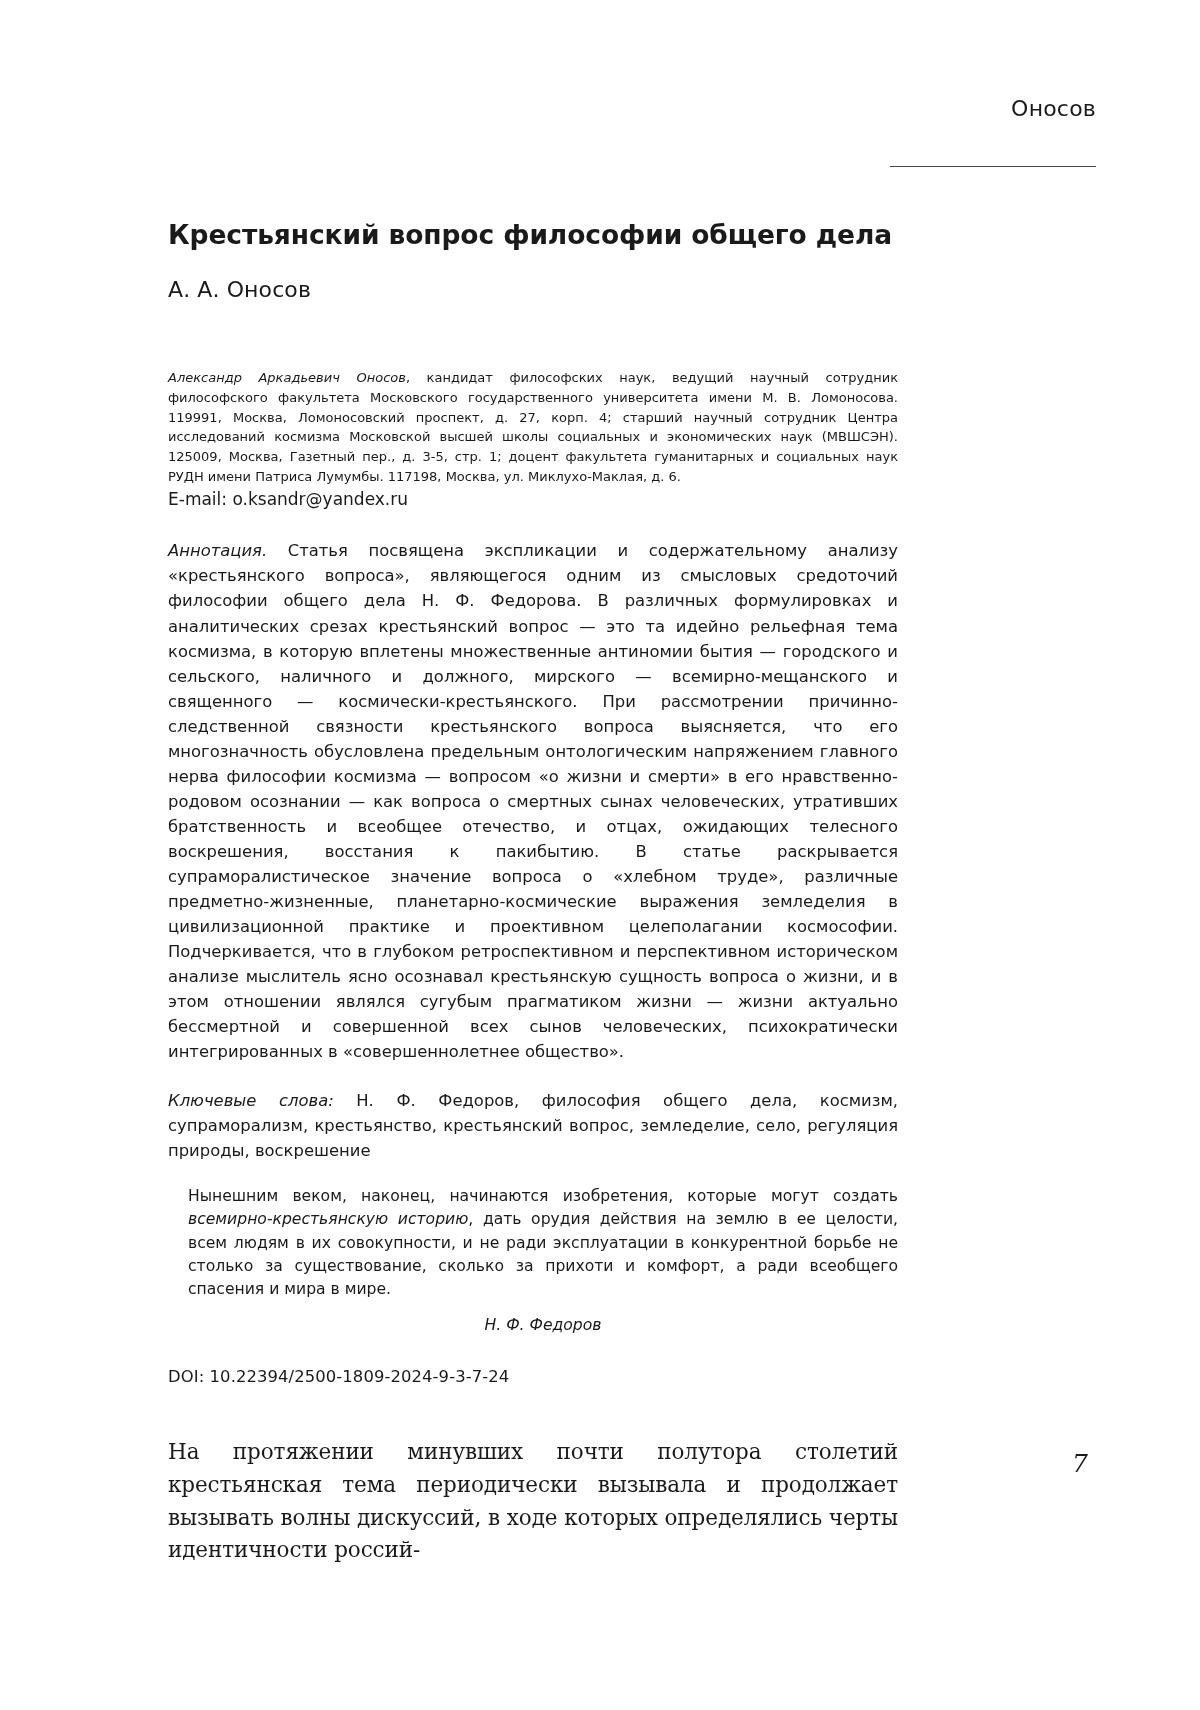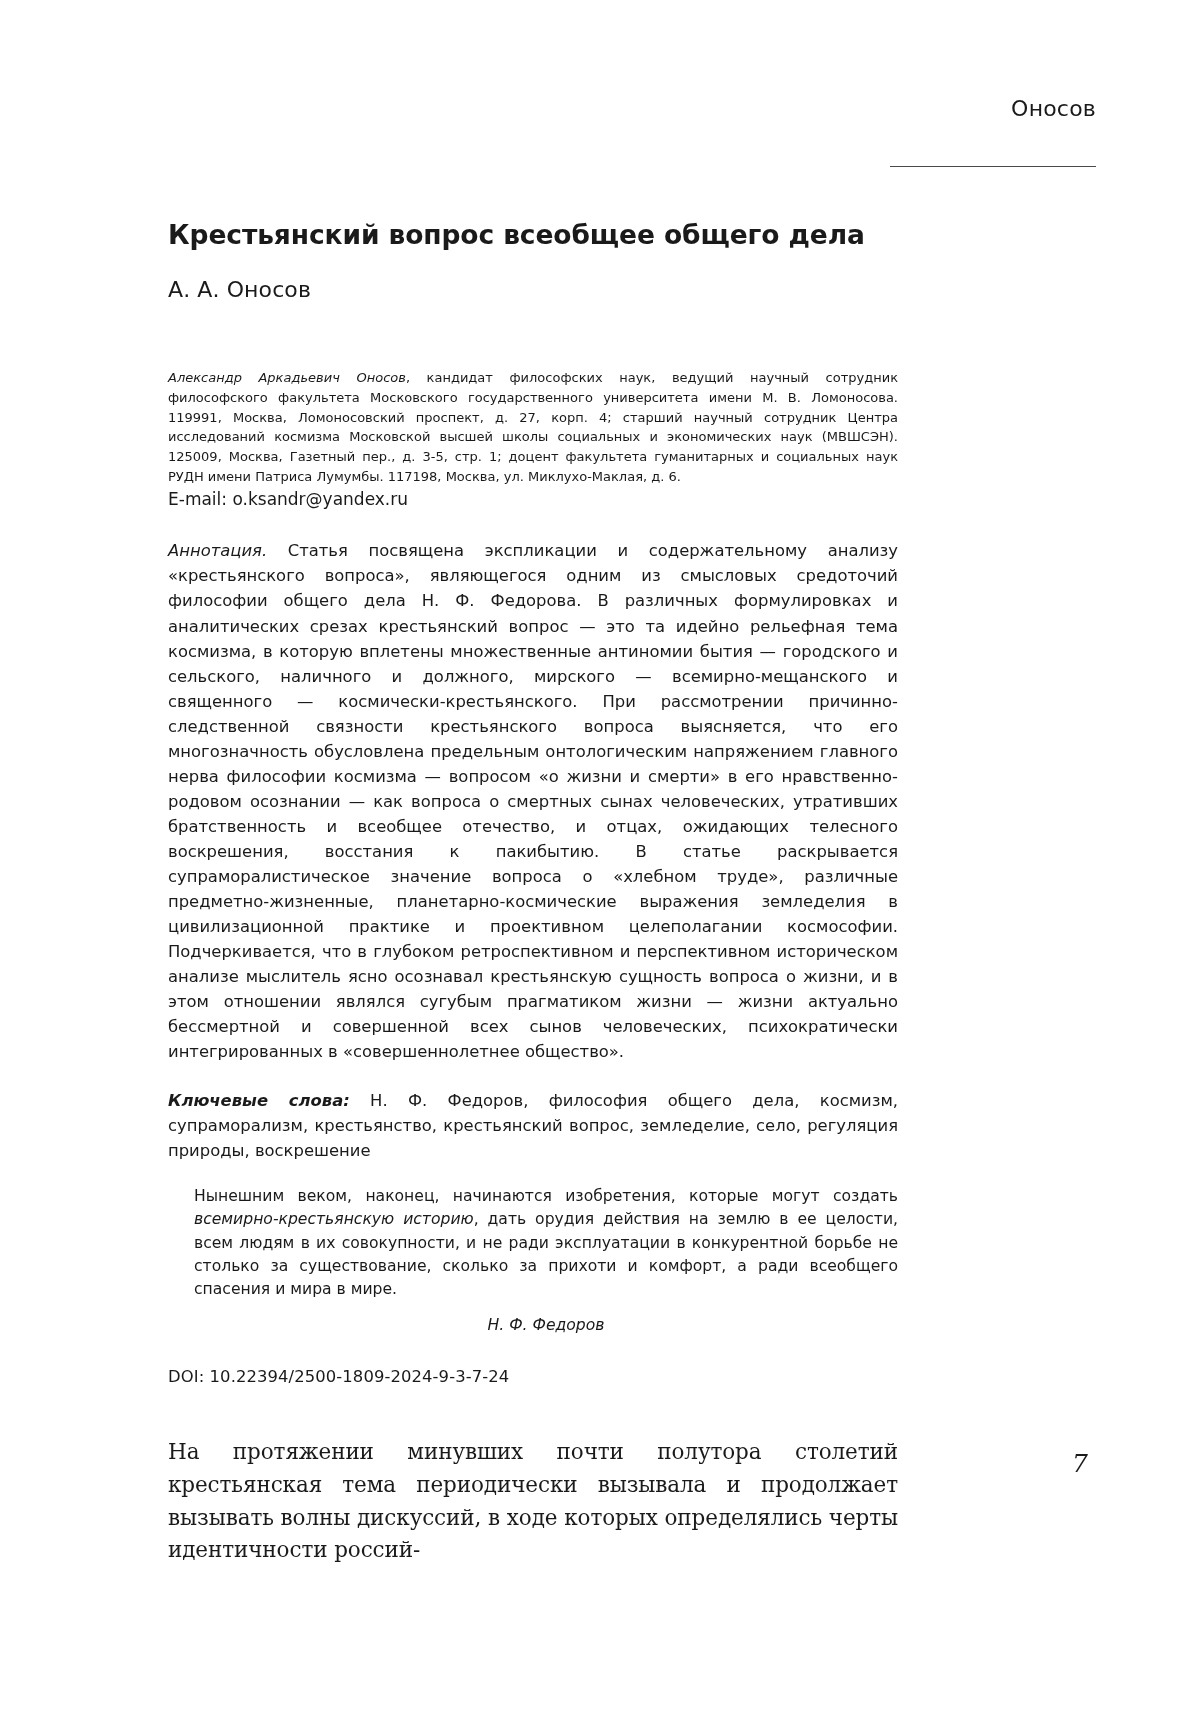--- a/index.html
+++ b/index.html
@@ -95,26 +95,25 @@
 
   
   .keywords {
     padding-top: 24px;
     font-size: 16.4px;
     line-height: 1.525;
     text-align: justify;
   }
   .keywords .lead {
     font-style: italic;
-    font-weight: bold;
   }
 
   
   .epigraph {
-    margin-left: 26px;
+    margin-left: 20px;
     padding-top: 22px;
     font-size: 15.6px;
     line-height: 1.5;
     text-align: justify;
   }
   .epigraph i {
     font-style: italic;
   }
   .epigraph-attrib {
     padding-top: 12px;
@@ -156,21 +155,21 @@
 
 <div class="page">
 
   <div class="running-head">
     <span class="rh-text">Оносов</span>
   </div>
   <div class="rh-rule"></div>
 
   <div class="content">
 
-    <h1 class="article-title">Крестьянский вопрос всеобщее общего дела</h1>
+    <h1 class="article-title">Крестьянский вопрос философии общего дела</h1>
 
     <p class="article-author">А. А. Оносов</p>
 
     <div class="affiliation">
       <span class="name">Александр Аркадьевич Оносов</span><span>, кандидат философских наук, ведущий научный сотрудник философского факультета Московского государственного университета имени М. В. Ломоносова. 119991, Москва, Ломоносовский проспект, д. 27, корп. 4; старший научный сотрудник Центра исследований космизма Московской высшей школы социальных и экономических наук (МВШСЭН). 125009, Москва, Газетный пер., д. 3-5, стр. 1; доцент факультета гуманитарных и социальных наук РУДН имени Патриса Лумумбы. 117198, Москва, ул. Миклухо-Маклая, д. 6.</span>
     </div>
     <div class="email-line">E-mail: o.ksandr@yandex.ru</div>
 
     <div class="abstract">
       <span class="lead">Аннотация.</span><span> Статья посвящена экспликации и содержательному анализу «крестьянского вопроса», являющегося одним из смысловых средоточий философии общего дела Н. Ф. Федорова. В различных формулировках и аналитических срезах крестьянский вопрос — это та идейно рельефная тема космизма, в которую вплетены множественные антиномии бытия — городского и сельского, наличного и должного, мирского — всемирно-мещанского и священного — космически-крестьянского. При рассмотрении причинно-следственной связности крестьянского вопроса выясняется, что его многозначность обусловлена предельным онтологическим напряжением главного нерва философии космизма — вопросом «о жизни и смерти» в его нравственно-родовом осознании — как вопроса о смертных сынах человеческих, утративших братственность и всеобщее отечество, и отцах, ожидающих телесного воскрешения, восстания к пакибытию. В статье раскрывается супраморалистическое значение вопроса о «хлебном труде», различные предметно-жизненные, планетарно-космические выражения земледелия в цивилизационной практике и проективном целеполагании космософии. Подчеркивается, что в глубоком ретроспективном и перспективном историческом анализе мыслитель ясно осознавал крестьянскую сущность вопроса о жизни, и в этом отношении являлся сугубым прагматиком жизни — жизни актуально бессмертной и совершенной всех сынов человеческих, психократически интегрированных в «совершеннолетнее общество».</span>

